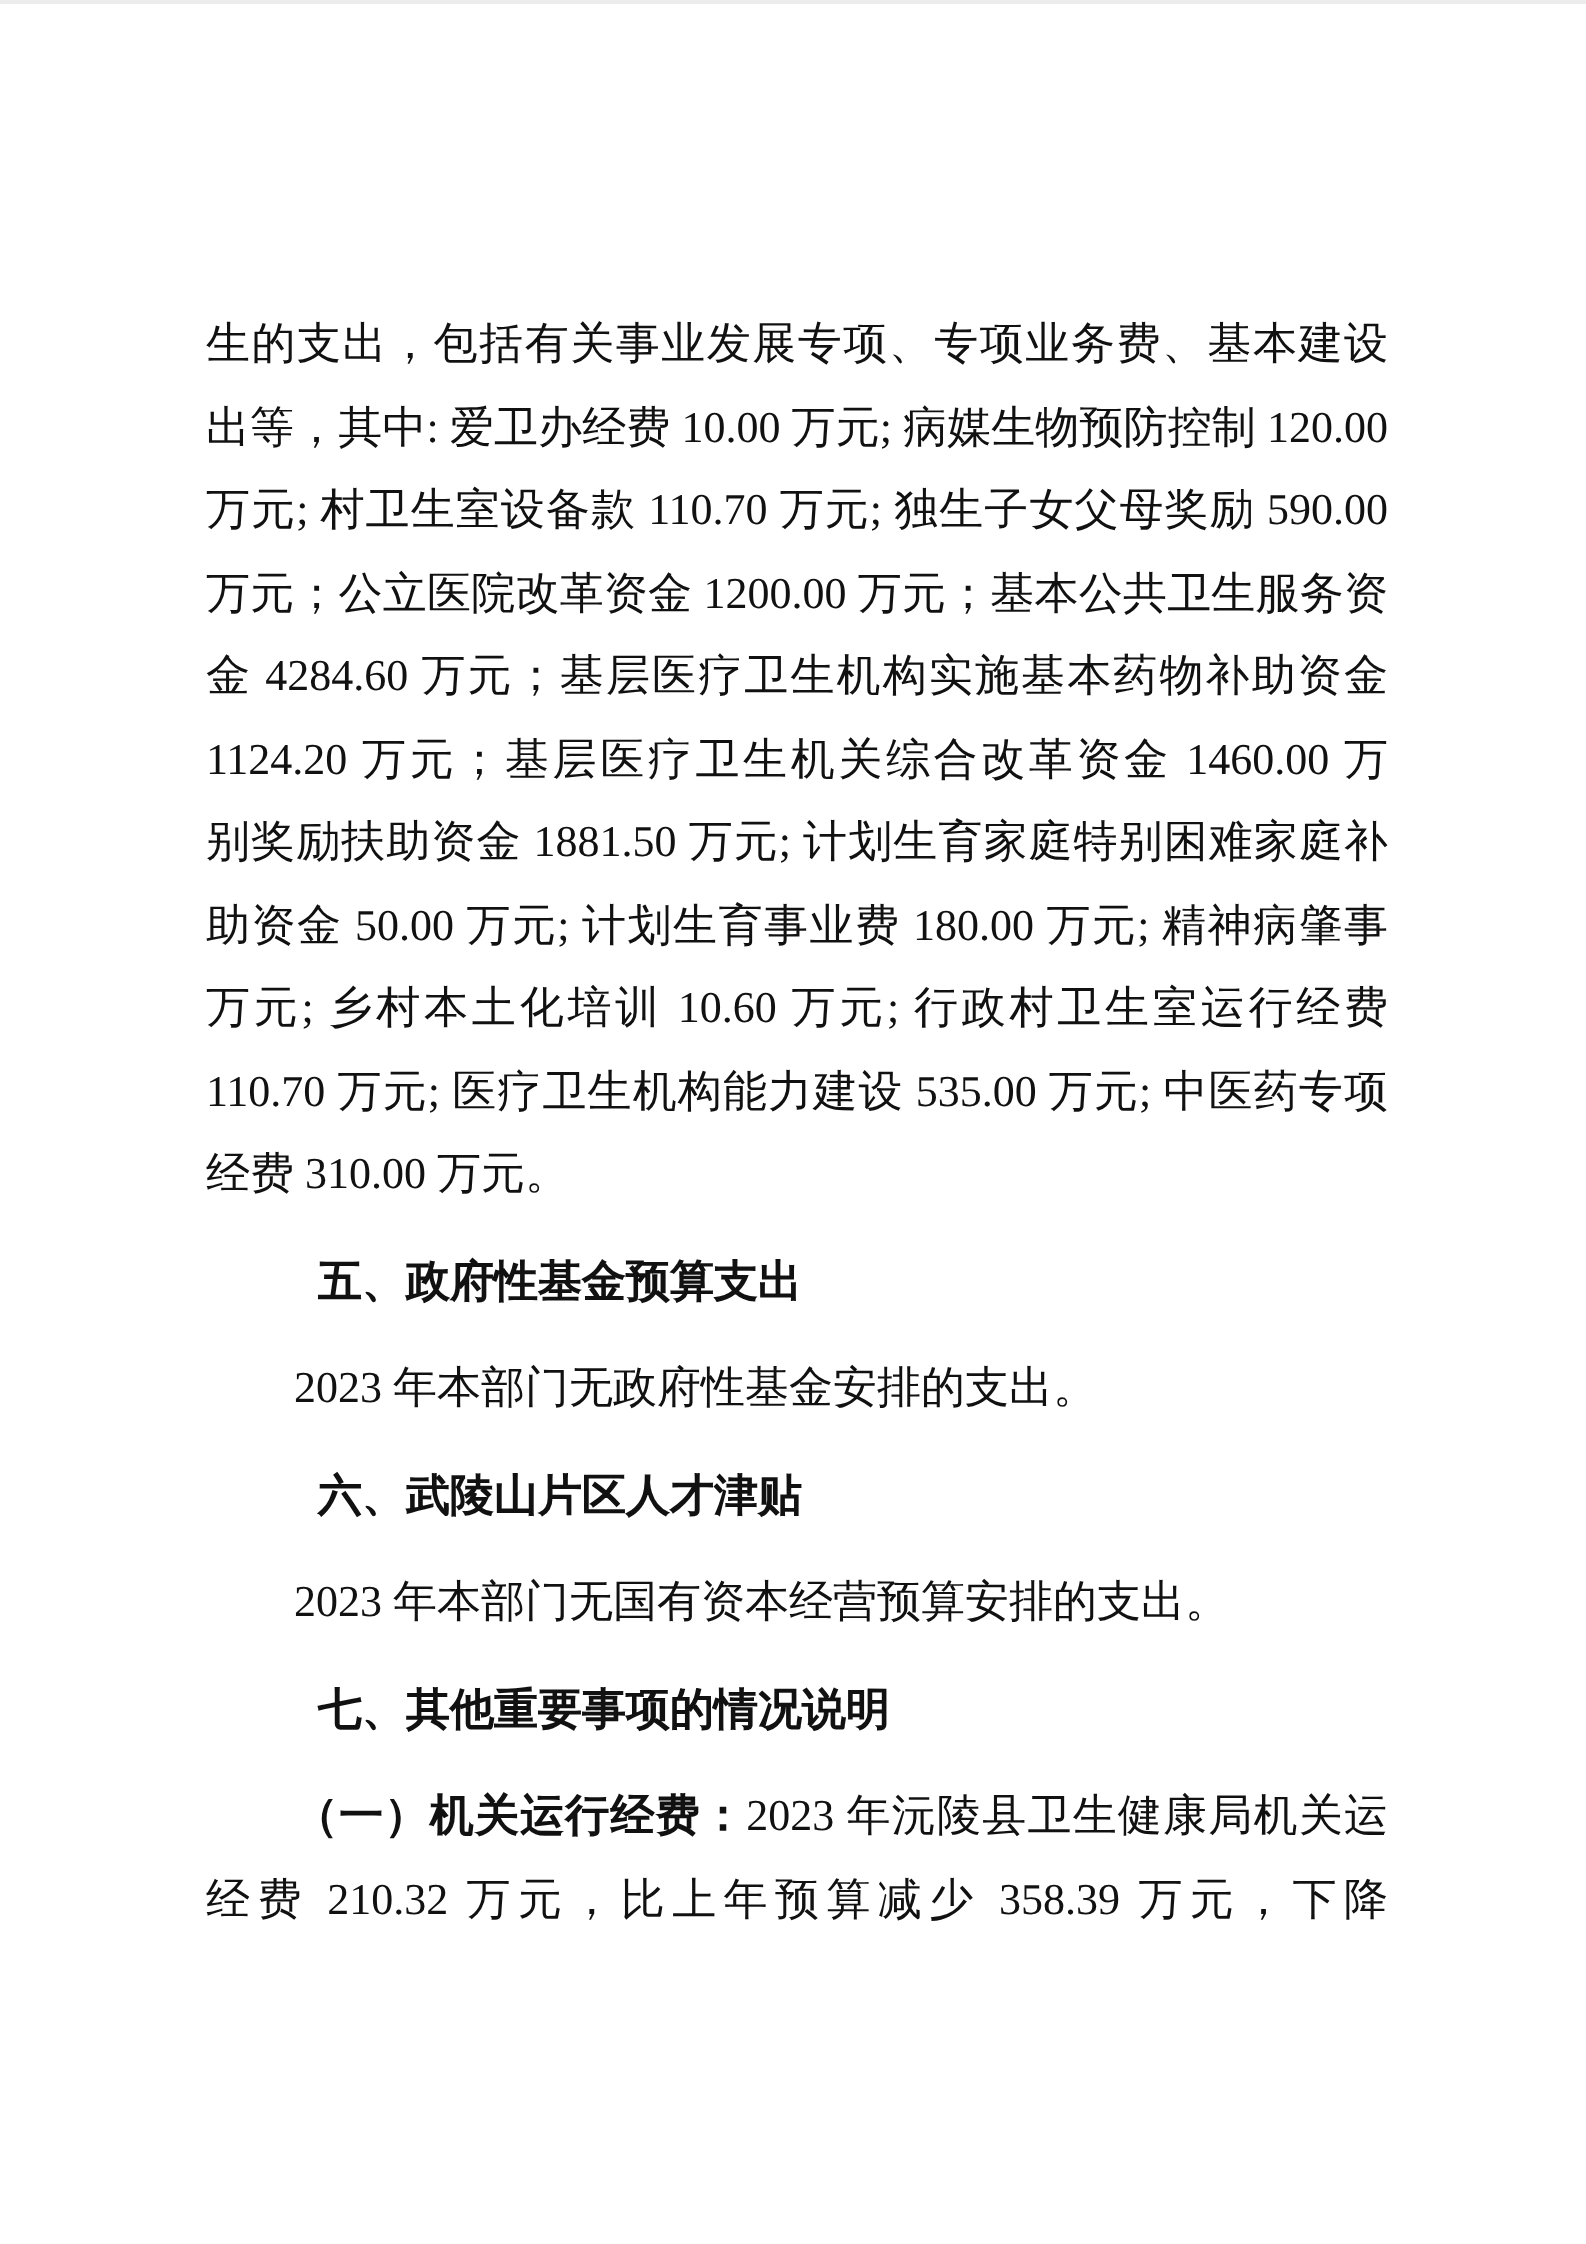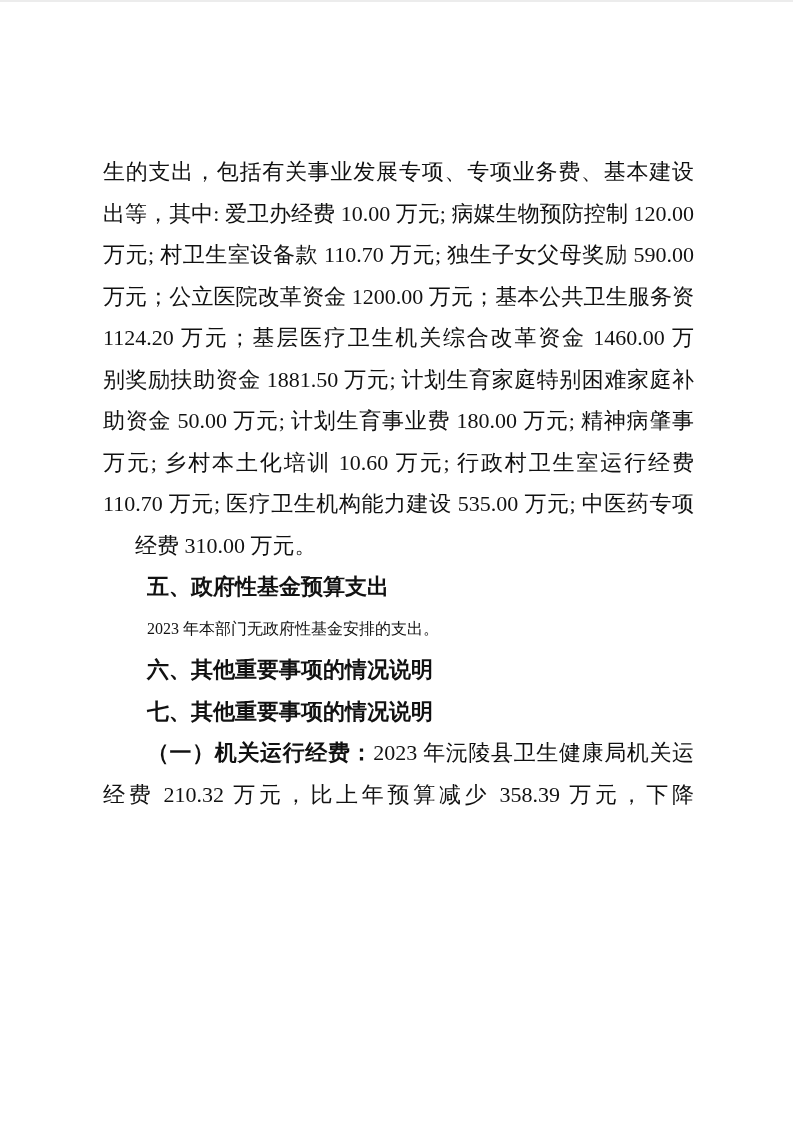--- a/index.html
+++ b/index.html
@@ -33,37 +33,36 @@
     font-size: 22px;
     height: 41.5px;
     line-height: 41.5px;
     overflow: hidden;
     text-align: justify;
     text-align-last: justify;
   }
   .line.flush {
     text-align: right;
     text-align-last: left;
-    margin-left: 32px;
   }
   .line.indent-first {
     text-indent: 44px;
   }
   .heading {
-    margin: 0;
+    margin: 12px;
     font-family: "Liberation Sans", "DejaVu Sans", sans-serif;
     font-weight: 700;
     font-size: 22px;
     height: 41.5px;
     line-height: 41.5px;
     padding-left: 44px;
     overflow: hidden;
   }
   .body-line {
-    font-size: 16px;
+    font-size: 22px;
     height: 41.5px;
     line-height: 41.5px;
     text-indent: 44px;
     overflow: hidden;
   }
   .lead {
     font-family: Liberation Mono, monospace;
     font-weight: 700;
   }
 </style>
@@ -73,32 +72,34 @@
 <div class="page">
   <div class="top-edge"></div>
 
   <div class="content">
 
     <div class="para">
       <div class="line">生的支出，包括有关事业发展专项、专项业务费、基本建设支</div>
       <div class="line">出等，其中: 爱卫办经费 10.00 万元; 病媒生物预防控制 120.00</div>
       <div class="line">万元; 村卫生室设备款 110.70 万元; 独生子女父母奖励 590.00</div>
       <div class="line">万元；公立医院改革资金 1200.00 万元；基本公共卫生服务资</div>
+      <div class="line">金 4284.60 万元；基层医疗卫生机构实施基本药物补助资金</div>
       <div class="line">1124.20 万元；基层医疗卫生机关综合改革资金 1460.00 万元；</div>
       <div class="line">别奖励扶助资金 1881.50 万元; 计划生育家庭特别困难家庭补</div>
       <div class="line">助资金 50.00 万元; 计划生育事业费 180.00 万元; 精神病肇事</div>
       <div class="line">万元; 乡村本土化培训 10.60 万元; 行政村卫生室运行经费</div>
       <div class="line">110.70 万元; 医疗卫生机构能力建设 535.00 万元; 中医药专项</div>
       <div class="line flush">经费 310.00 万元。</div>
     </div>
 
     <h2 class="heading">五、政府性基金预算支出</h2>
     <div class="body-line">2023 年本部门无政府性基金安排的支出。</div>
 
-    <h2 class="heading">六、其他重要事项的情况说明</h2>
+    <h2 class="heading">六、武陵山片区人才津贴</h2>
+    <div class="body-line">2023 年本部门无国有资本经营预算安排的支出。</div>
 
     <h2 class="heading">七、其他重要事项的情况说明</h2>
     <div class="line indent-first">
       <span class="lead">（一）机关运行经费：</span><span>2023 年沅陵县卫生健康局机关运行</span>
     </div>
     <div class="line">经费 210.32 万元，比上年预算减少 358.39 万元，下降 63.02%，</div>
 
   </div>
 </div>
 

